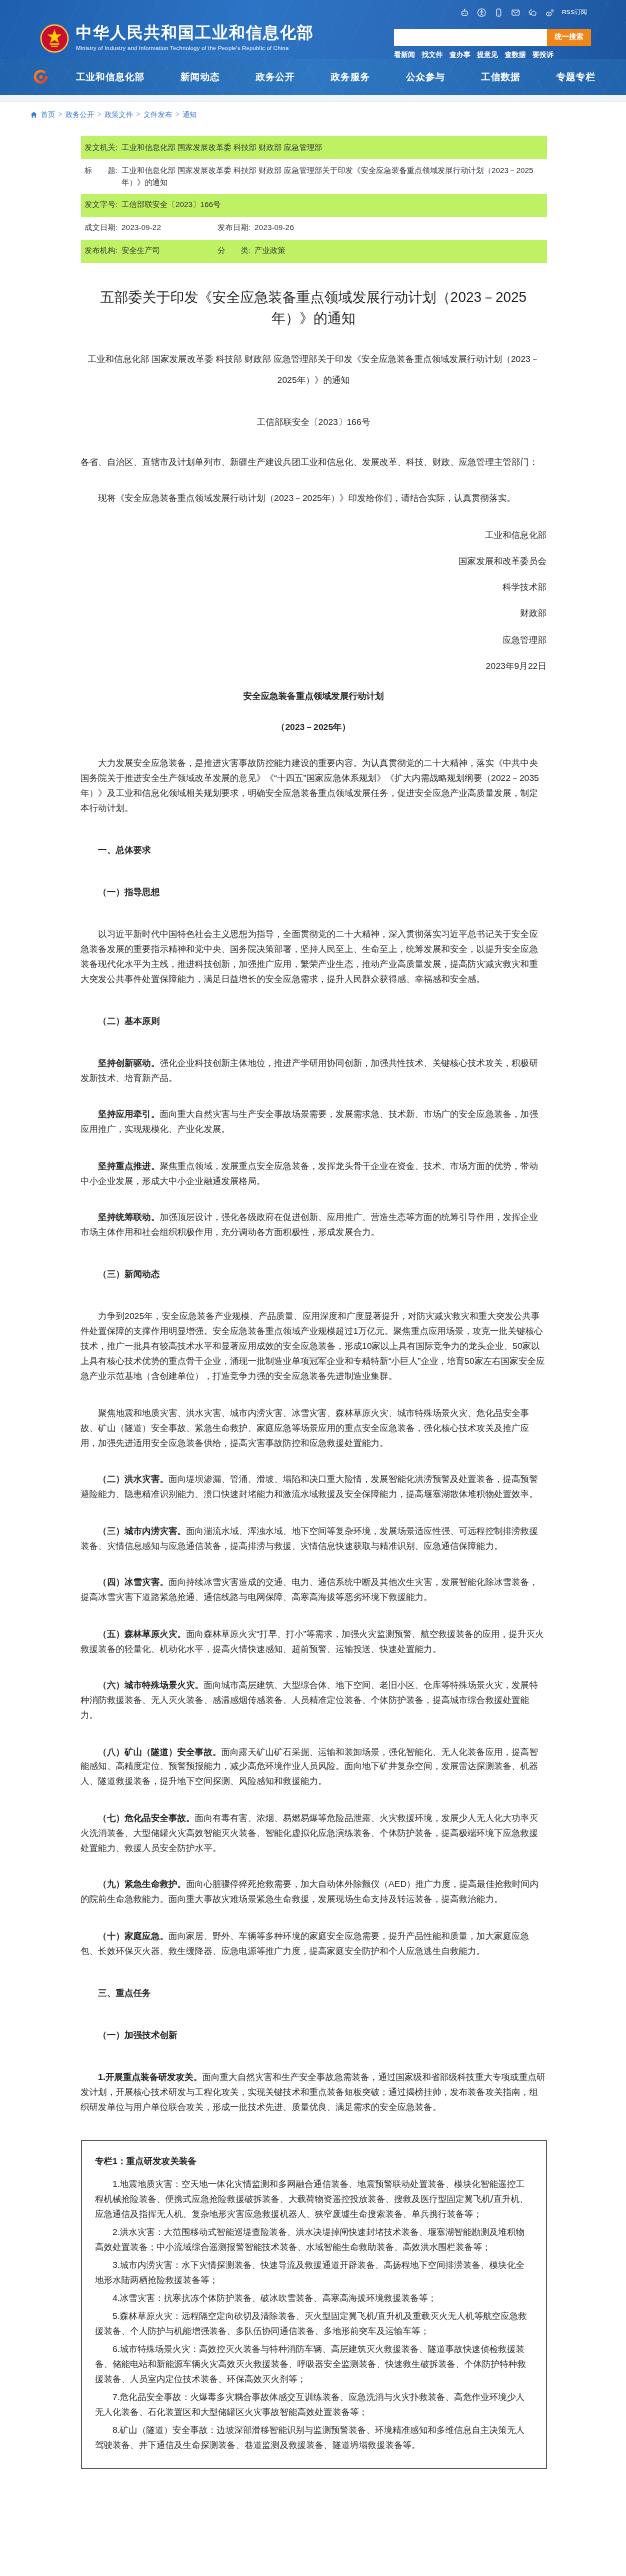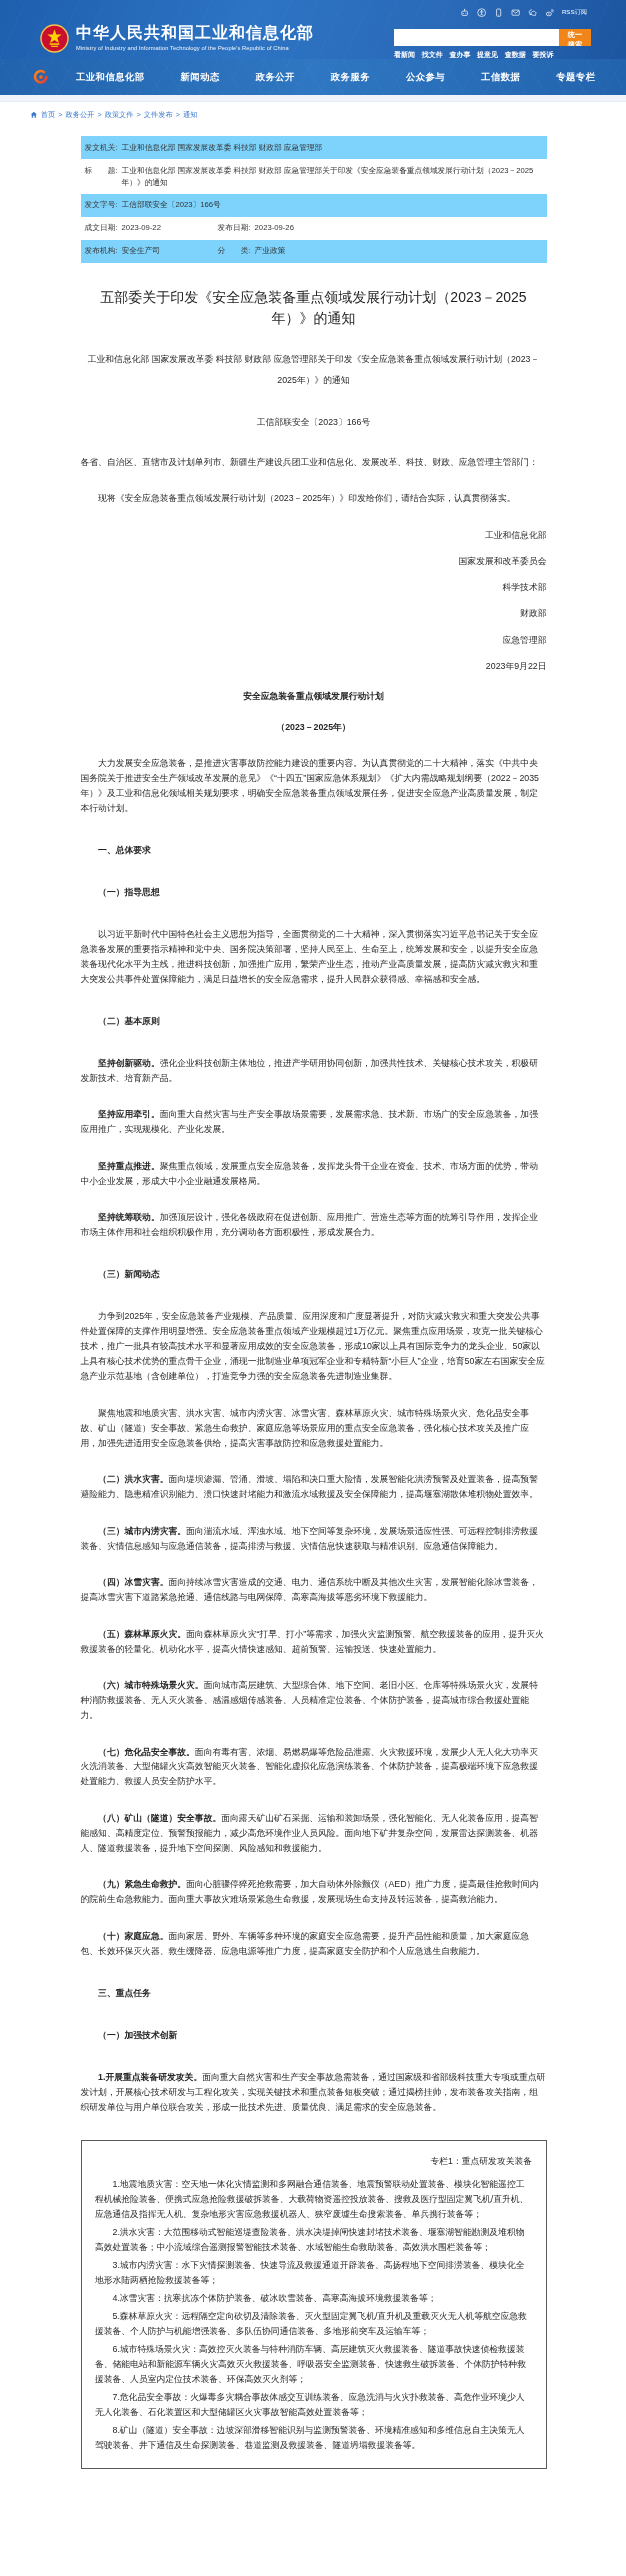--- a/index.html
+++ b/index.html
@@ -21,21 +21,21 @@
   .site-titles{position:absolute;left:76px;top:24px;color:#fff;}
   .site-title{font-size:16px;font-weight:bold;letter-spacing:1px;line-height:1.1;}
   .site-subtitle{font-size:5.7px;margin-top:3.6px;opacity:.95;letter-spacing:0.1px;}
   .icon-row{position:absolute;left:460px;top:8.2px;display:flex;align-items:center;gap:7.7px;color:#fff;z-index:2;}
   .hicon{width:9.3px;height:9.3px;display:inline-flex;cursor:pointer;}
   .hicon svg{width:100%;height:100%;}
   .rss-label{font-size:6.2px;color:#fff;cursor:pointer;white-space:nowrap;}
   .search-area{position:absolute;left:394px;top:29px;width:197px;z-index:2;}
   .search-box{display:flex;height:16.5px;background:#fff;overflow:hidden;}
   .search-input{flex:1;border:0;outline:none;padding:0 5.2px;font-size:7.2px;background:#fff;}
-  .search-btn{width:32px;border:0;background:#f08519;color:#fff;font-size:7.2px;font-weight:bold;cursor:pointer;}
+  .search-btn{width:44px;border:0;background:#f08519;color:#fff;font-size:7.2px;font-weight:bold;cursor:pointer;}
   .quick-links{position:absolute;left:394px;top:50px;display:flex;gap:6.7px;z-index:2;}
   .quick-link{color:#fff;font-size:7px;font-weight:bold;text-decoration:none;cursor:pointer;white-space:nowrap;}
   
   .site-nav{
     height:36px;background:linear-gradient(90deg,#2263ad 0%,#2f77c2 50%,#2263ad 100%);
     position:relative;overflow:hidden;
   }
   .site-nav::after{
     content:"";position:absolute;inset:0;pointer-events:none;
     background:repeating-linear-gradient(60deg,rgba(255,255,255,.05) 0 0.5px,transparent 0.5px 17.5px),
@@ -47,38 +47,38 @@
   .nav-item{color:#fff;font-size:9.3px;font-weight:bold;text-decoration:none;cursor:pointer;letter-spacing:0.5px;}
   .substrip{height:6.2px;background:#f1f5fa;border-bottom:0.5px solid #e6ecf4;}
   
   .crumb{width:567px;margin:0 auto;padding:7.7px 0 5.2px;display:flex;align-items:center;font-size:7.2px;color:#3a7bd0;}
   .crumb .home-icon{width:7.7px;height:7.7px;margin-right:3.1px;display:inline-flex;}
   .crumb a{color:#3a7bd0;text-decoration:none;cursor:pointer;}
   .crumb .sep{margin:0 3.1px;color:#3a7bd0;}
   
   .main-col{width:466px;margin:11.3px auto 0;}
   .meta-row{display:flex;padding:5.7px 4.1px;font-size:7.7px;line-height:1.5;color:#3c3c3c;}
-  .meta-row.shade{background:#7dd3fc;align-items:center;}
+  .meta-row.shade{background:#bef264;align-items:center;}
   .meta-cell{display:flex;flex:1;}
   .meta-cell.fixed{flex:0 0 133px;}
   .meta-label{white-space:pre;margin-right:4.1px;}
   .meta-value{color:#333;}
   
   .page-title{font-size:14px;font-weight:normal;text-align:center;margin:24px 0 0;color:#1f1f1f;line-height:1.5;}
   .art{font-size:8.8px;color:#262626;margin-top:3.1px;padding-bottom:15.5px;}
   .art p{margin:21.6px 0;line-height:1.7;}
   .art .p{text-indent:2em;}
   .art .p0{text-indent:0;}
   .art .h2,.art .h3{font-weight:bold;text-indent:2em;margin:27px 0;}
   .art .right{text-align:right;text-indent:0;margin:11.3px 0;}
   .art .center-bold{text-align:center;font-weight:bold;text-indent:0;margin:15.5px 0;}
   .art .center-plain{text-align:center;text-indent:0;line-height:2.4;margin:20.6px 0;}
   .lead{font-weight:bold;text-align:right;}
   .box{border:0.5px solid #5a5a5a;margin:25px 0;padding:8.2px 13.4px 12.4px;}
-  .box .box-title{text-align:right;font-weight:normal;margin:5.2px 0 8.2px;text-indent:0;}
+  .box .box-title{text-align:left;font-weight:bold;margin:5.2px 0 8.2px;text-indent:0;}
   .box p.box-item{margin:3.1px 0;line-height:1.7;text-indent:2em;}
 </style>
 </head>
 <body>
 
 <header class="site-header">
   <span class="emblem">
     <svg viewBox="0 0 60 60">
       <circle cx="30" cy="30" r="28" fill="#c8102e" stroke="#f2c14e" stroke-width="3"></circle>
       <polygon points="30,11 33.6,21.6 44.8,21.8 35.9,28.6 39.1,39.3 30,32.9 20.9,39.3 24.1,28.6 15.2,21.8 26.4,21.6" fill="#ffd700"></polygon>
@@ -179,21 +179,21 @@
   </div>
 </nav>
 <div class="substrip"></div>
 
 <div class="crumb">
   <span class="home-icon">
     <svg viewBox="0 0 16 16">
         <path d="M8 1.6l6.6 5.6h-2.2V14H9.6v-4H6.4v4H3.6V7.2H1.4z" fill="#3a7bd0"></path>
       </svg>
   </span>
-  <span id="crumb-items" style="display:flex;align-items:center;">
+  <span id="crumb-items" style="display:flex;align-items:center;font-family:Liberation Serif, serif;">
       <a>首页</a>
       <span class="sep">&gt;</span>
       <a>政务公开</a>
       <span class="sep">&gt;</span>
       <a>政策文件</a>
       <span class="sep">&gt;</span>
       <a>文件发布</a>
       <span class="sep">&gt;</span>
       <a>通知</a>
     </span>
@@ -266,22 +266,22 @@
       <p class="p"><b class="lead">坚持重点推进。</b>聚焦重点领域，发展重点安全应急装备，发挥龙头骨干企业在资金、技术、市场方面的优势，带动中小企业发展，形成大中小企业融通发展格局。</p>
       <p class="p"><b class="lead">坚持统筹联动。</b>加强顶层设计，强化各级政府在促进创新、应用推广、营造生态等方面的统筹引导作用，发挥企业市场主体作用和社会组织积极作用，充分调动各方面积极性，形成发展合力。</p>
       <p class="h3">（三）新闻动态</p>
       <p class="p">力争到2025年，安全应急装备产业规模、产品质量、应用深度和广度显著提升，对防灾减灾救灾和重大突发公共事件处置保障的支撑作用明显增强。安全应急装备重点领域产业规模超过1万亿元。聚焦重点应用场景，攻克一批关键核心技术，推广一批具有较高技术水平和显著应用成效的安全应急装备，形成10家以上具有国际竞争力的龙头企业、50家以上具有核心技术优势的重点骨干企业，涌现一批制造业单项冠军企业和专精特新“小巨人”企业，培育50家左右国家安全应急产业示范基地（含创建单位），打造竞争力强的安全应急装备先进制造业集群。</p>
       <p class="p">聚焦地震和地质灾害、洪水灾害、城市内涝灾害、冰雪灾害、森林草原火灾、城市特殊场景火灾、危化品安全事故、矿山（隧道）安全事故、紧急生命救护、家庭应急等场景应用的重点安全应急装备，强化核心技术攻关及推广应用，加强先进适用安全应急装备供给，提高灾害事故防控和应急救援处置能力。</p>
       <p class="p"><b class="lead">（二）洪水灾害。</b>面向堤坝渗漏、管涌、滑坡、塌陷和决口重大险情，发展智能化洪涝预警及处置装备，提高预警避险能力、隐患精准识别能力、溃口快速封堵能力和激流水域救援及安全保障能力，提高堰塞湖散体堆积物处置效率。</p>
       <p class="p"><b class="lead">（三）城市内涝灾害。</b>面向湍流水域、浑浊水域、地下空间等复杂环境，发展场景适应性强、可远程控制排涝救援装备、灾情信息感知与应急通信装备，提高排涝与救援、灾情信息快速获取与精准识别、应急通信保障能力。</p>
       <p class="p"><b class="lead">（四）冰雪灾害。</b>面向持续冰雪灾害造成的交通、电力、通信系统中断及其他次生灾害，发展智能化除冰雪装备，提高冰雪灾害下道路紧急抢通、通信线路与电网保障、高寒高海拔等恶劣环境下救援能力。</p>
       <p class="p"><b class="lead">（五）森林草原火灾。</b>面向森林草原火灾“打早、打小”等需求，加强火灾监测预警、航空救援装备的应用，提升灭火救援装备的轻量化、机动化水平，提高火情快速感知、超前预警、运输投送、快速处置能力。</p>
       <p class="p"><b class="lead">（六）城市特殊场景火灾。</b>面向城市高层建筑、大型综合体、地下空间、老旧小区、仓库等特殊场景火灾，发展特种消防救援装备、无人灭火装备、感温感烟传感装备、人员精准定位装备、个体防护装备，提高城市综合救援处置能力。</p>
+      <p class="p"><b class="lead">（八）矿山（隧道）安全事故。</b>面向露天矿山矿石采掘、运输和装卸场景，强化智能化、无人化装备应用，提高智能感知、高精度定位、预警预报能力，减少高危环境作业人员风险。面向地下矿井复杂空间，发展雷达探测装备、机器人、隧道救援装备，提升地下空间探测、风险感知和救援能力。</p>
       <p class="p"><b class="lead">（七）危化品安全事故。</b>面向有毒有害、浓烟、易燃易爆等危险品泄露、火灾救援环境，发展少人无人化大功率灭火洗消装备、大型储罐火灾高效智能灭火装备、智能化虚拟化应急演练装备、个体防护装备，提高极端环境下应急救援处置能力、救援人员安全防护水平。</p>
-      <p class="p"><b class="lead">（八）矿山（隧道）安全事故。</b>面向露天矿山矿石采掘、运输和装卸场景，强化智能化、无人化装备应用，提高智能感知、高精度定位、预警预报能力，减少高危环境作业人员风险。面向地下矿井复杂空间，发展雷达探测装备、机器人、隧道救援装备，提升地下空间探测、风险感知和救援能力。</p>
       <p class="p"><b class="lead">（九）紧急生命救护。</b>面向心脏骤停猝死抢救需要，加大自动体外除颤仪（AED）推广力度，提高最佳抢救时间内的院前生命急救能力。面向重大事故灾难场景紧急生命救援，发展现场生命支持及转运装备，提高救治能力。</p>
       <p class="p"><b class="lead">（十）家庭应急。</b>面向家居、野外、车辆等多种环境的家庭安全应急需要，提升产品性能和质量，加大家庭应急包、长效环保灭火器、救生缓降器、应急电源等推广力度，提高家庭安全防护和个人应急逃生自救能力。</p>
       <p class="h2">三、重点任务</p>
       <p class="h3">（一）加强技术创新</p>
       <p class="p"><b class="lead">1.开展重点装备研发攻关。</b>面向重大自然灾害和生产安全事故急需装备，通过国家级和省部级科技重大专项或重点研发计划，开展核心技术研发与工程化攻关，实现关键技术和重点装备短板突破；通过揭榜挂帅，发布装备攻关指南，组织研发单位与用户单位联合攻关，形成一批技术先进、质量优良、满足需求的安全应急装备。</p>
       <div class="box">
         <p class="box-title">专栏1：重点研发攻关装备</p>
         <p class="box-item">1.地震地质灾害：空天地一体化灾情监测和多网融合通信装备、地震预警联动处置装备、模块化智能遥控工程机械抢险装备、便携式应急抢险救援破拆装备、大载荷物资遥控投放装备、搜救及医疗型固定翼飞机/直升机、应急通信及指挥无人机、复杂地形灾害应急救援机器人、狭窄废墟生命搜索装备、单兵携行装备等；</p>
         <p class="box-item">2.洪水灾害：大范围移动式智能巡堤查险装备、洪水决堤掉闸快速封堵技术装备、堰塞湖智能勘测及堆积物高效处置装备；中小流域综合遥测报警智能技术装备、水域智能生命救助装备、高效洪水围栏装备等；</p>
         <p class="box-item">3.城市内涝灾害：水下灾情探测装备、快速导流及救援通道开辟装备、高扬程地下空间排涝装备、模块化全地形水陆两栖抢险救援装备等；</p>

